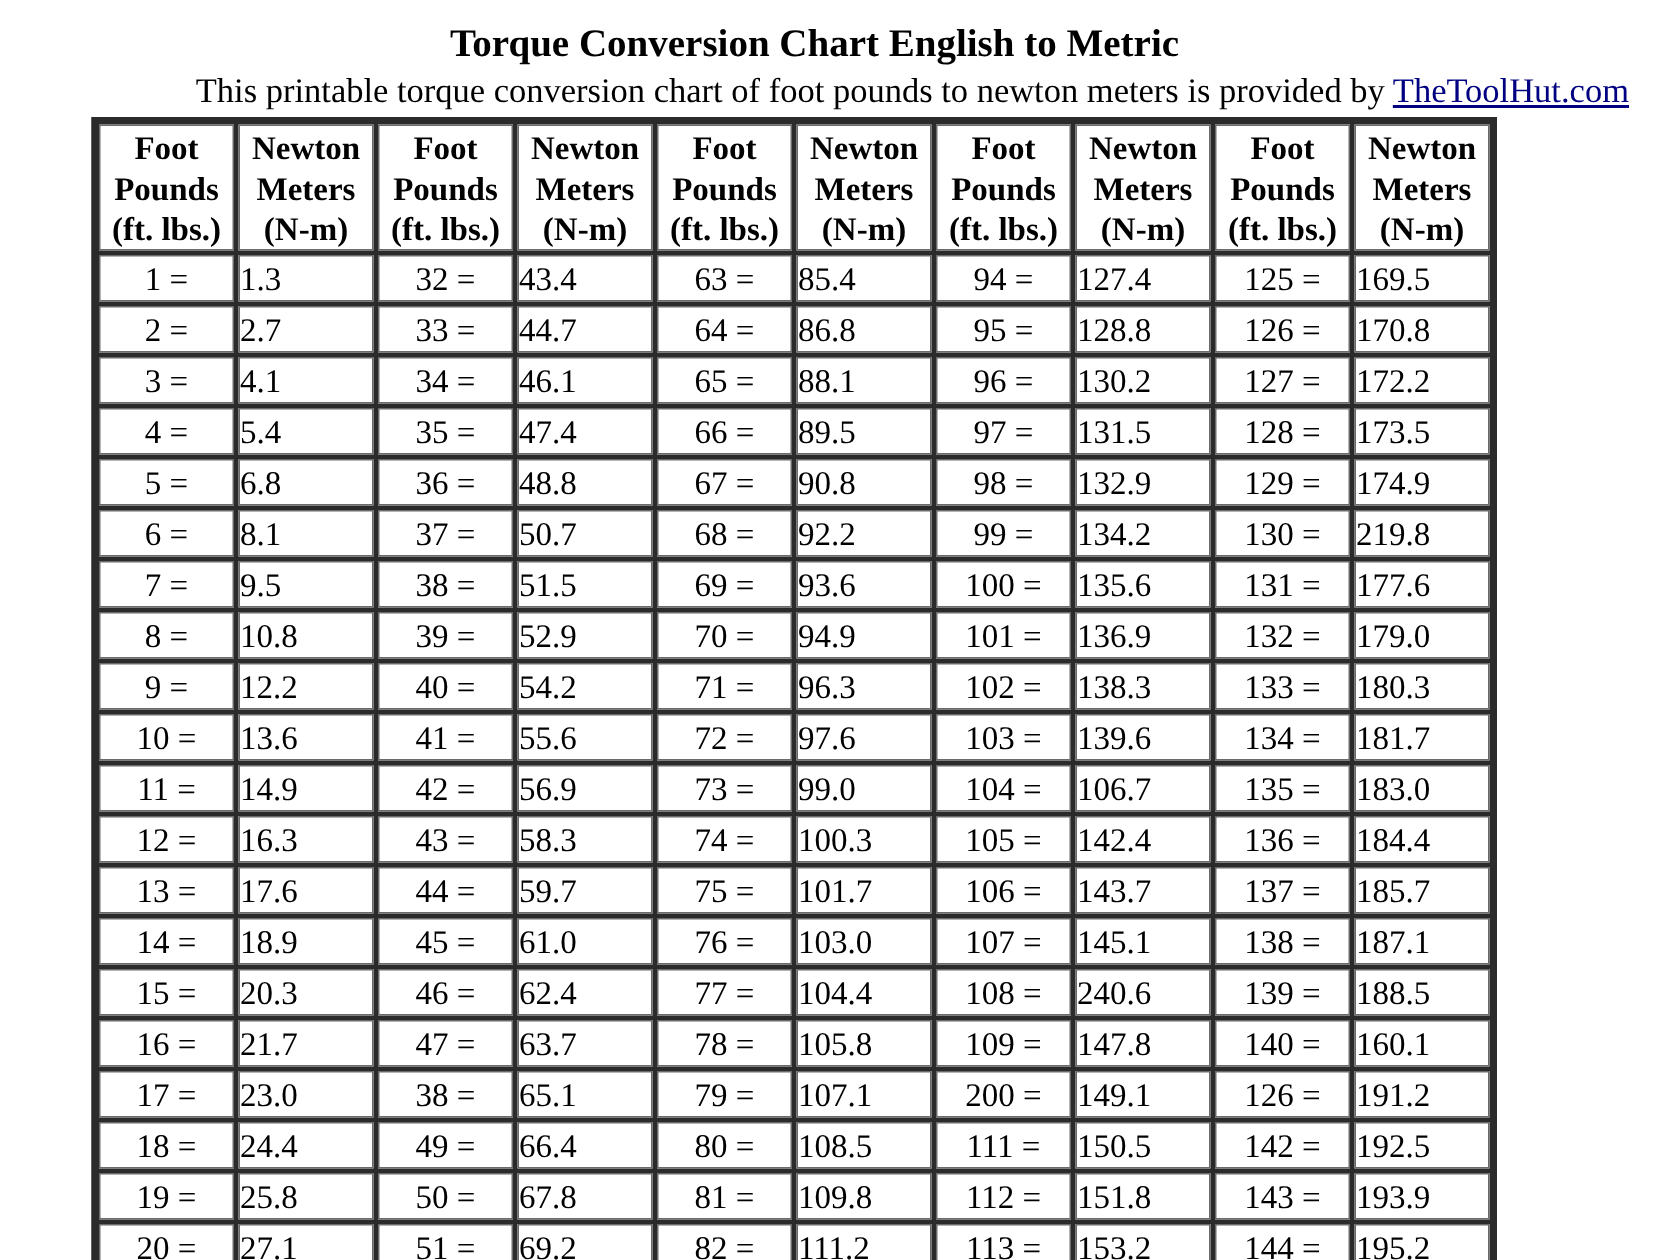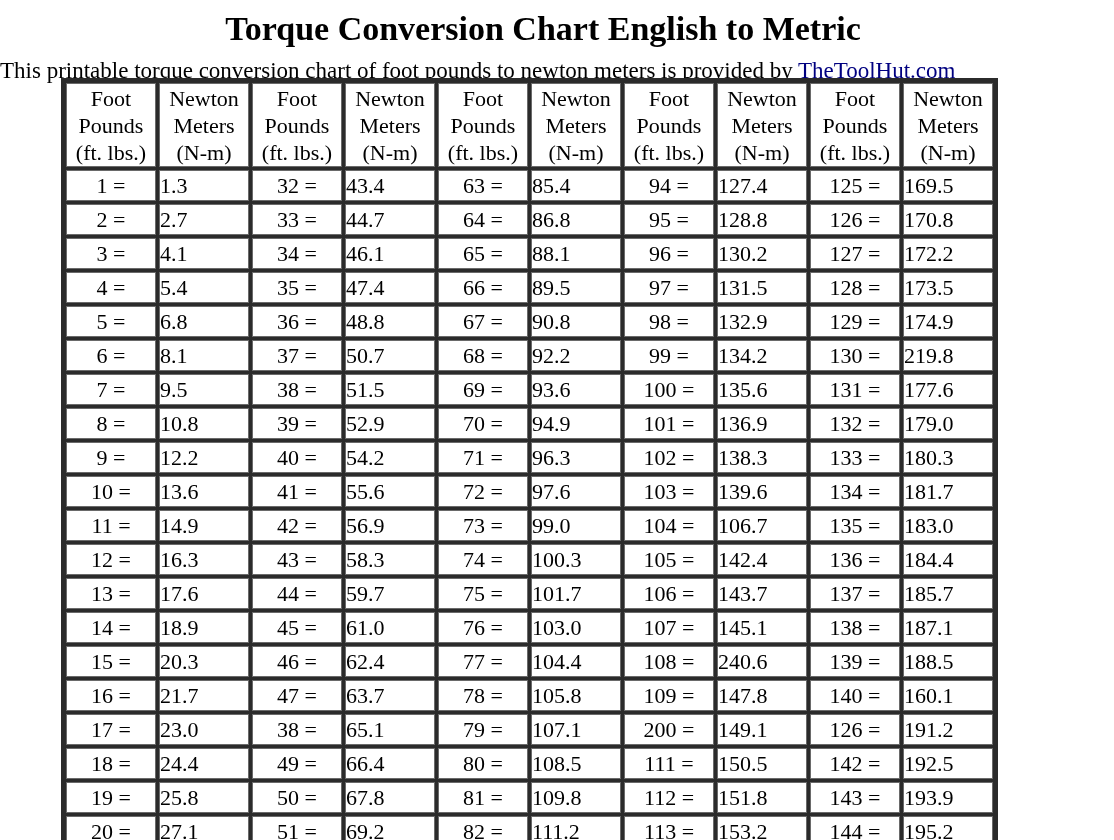--- a/index.html
+++ b/index.html
@@ -13,31 +13,31 @@
   body {
     font-family: "Liberation Serif", "DejaVu Serif", serif;
     color: #000;
   }
   .title {
     position: absolute;
     left: 0;
     top: 9px;
     width: 1086px;
     text-align: center;
-    font-size: 34px;
+    font-size: 26px;
     font-weight: bold;
     line-height: 40px;
     margin: 0;
   }
   .subtitle {
     position: absolute;
     left: 0;
-    top: 56px;
+    top: 46px;
     width: 1086px;
-    text-align: left;
+    text-align: right;
     font-size: 23px;
     line-height: 30px;
     white-space: nowrap;
     font-family: Liberation Serif, serif;
   }
   .subtitle a {
     color: #000080;
     text-decoration: underline;
   }
   table.chart {
@@ -49,21 +49,21 @@
     background: #2b2b2b;
     border: 2px solid #2b2b2b;
   }
   table.chart th, table.chart td {
     background: #ffffff;
     border: 1px solid #6a6a6a;
     padding: 0;
   }
   table.chart th {
     font-size: 22px;
-    font-weight: normal;
+    font-weight: bold;
     line-height: 27px;
     text-align: center;
     height: 82px;
     white-space: nowrap;
     padding: 0 2px;
   }
   table.chart td {
     font-size: 22px;
     line-height: 27px;
     height: 29px;

